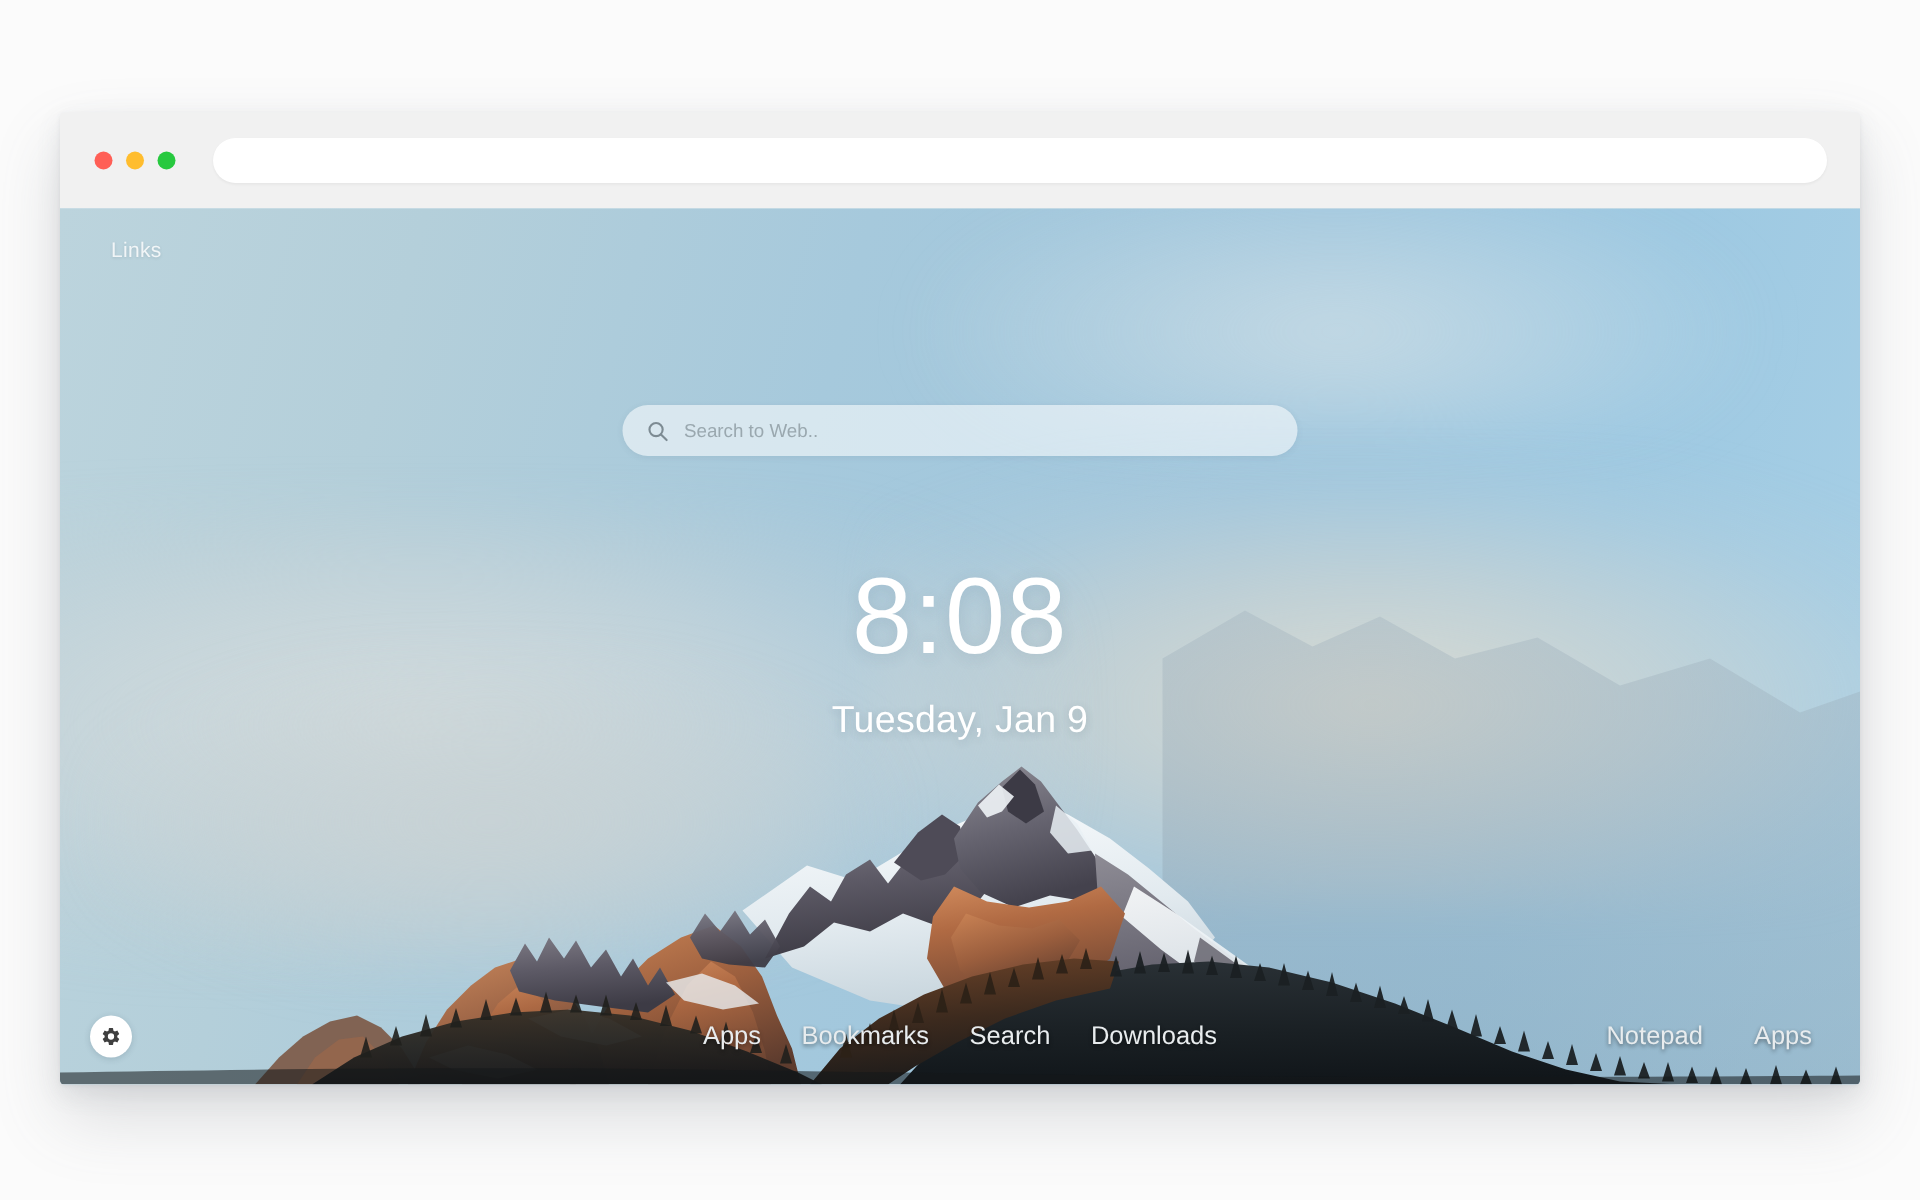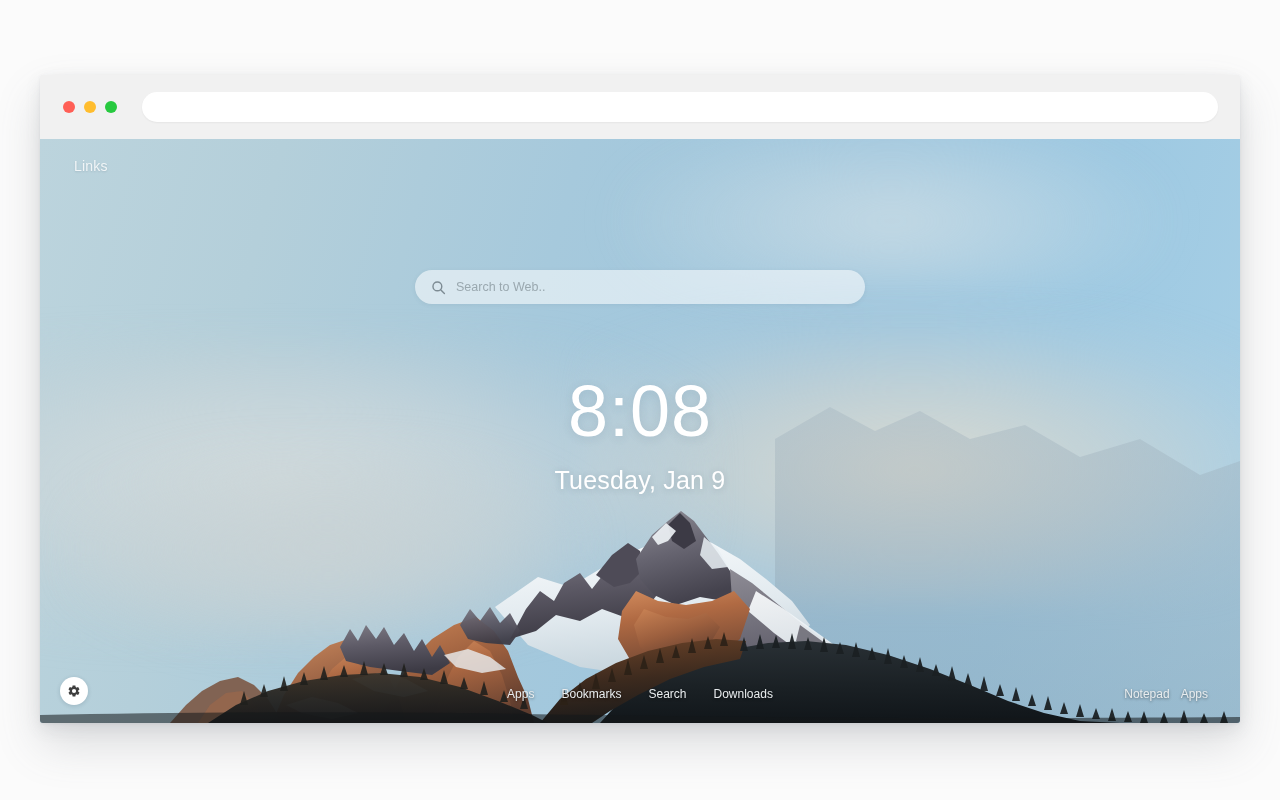--- a/index.html
+++ b/index.html
@@ -167,24 +167,24 @@
     width:28px; height:28px; border-radius:50%;
     background:#ffffff;
     display:flex; align-items:center; justify-content:center;
     border:none; cursor:pointer;
     box-shadow:0 1px 4px rgba(40,60,75,.18);
   }
 
   .navrow{
     position:absolute; bottom:22px;
     display:flex; align-items:center;
-    font-size:12px;
+    font-size:17px;
   }
   #nav-center{ left:0; right:0; justify-content:center; gap:27px; }
-  #nav-right{ right:32px; gap:11px; }
+  #nav-right{ right:32px; gap:34px; }
   .navlink{
     color:#e8ecee;
     text-decoration:none;
     cursor:pointer;
     text-shadow:0 1px 3px rgba(0,0,0,.45);
     white-space:nowrap;
   }
 </style>
 </head>
 <body>

